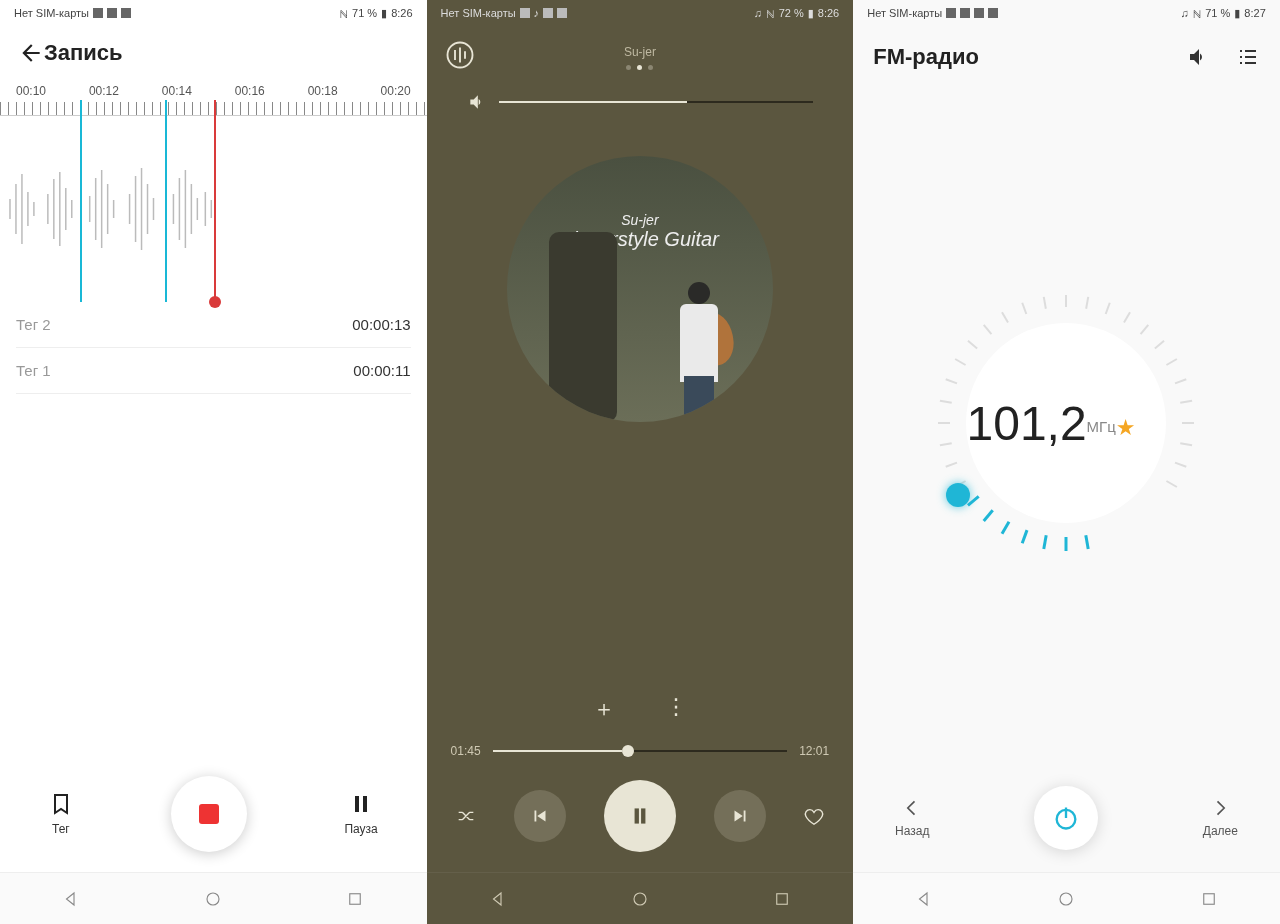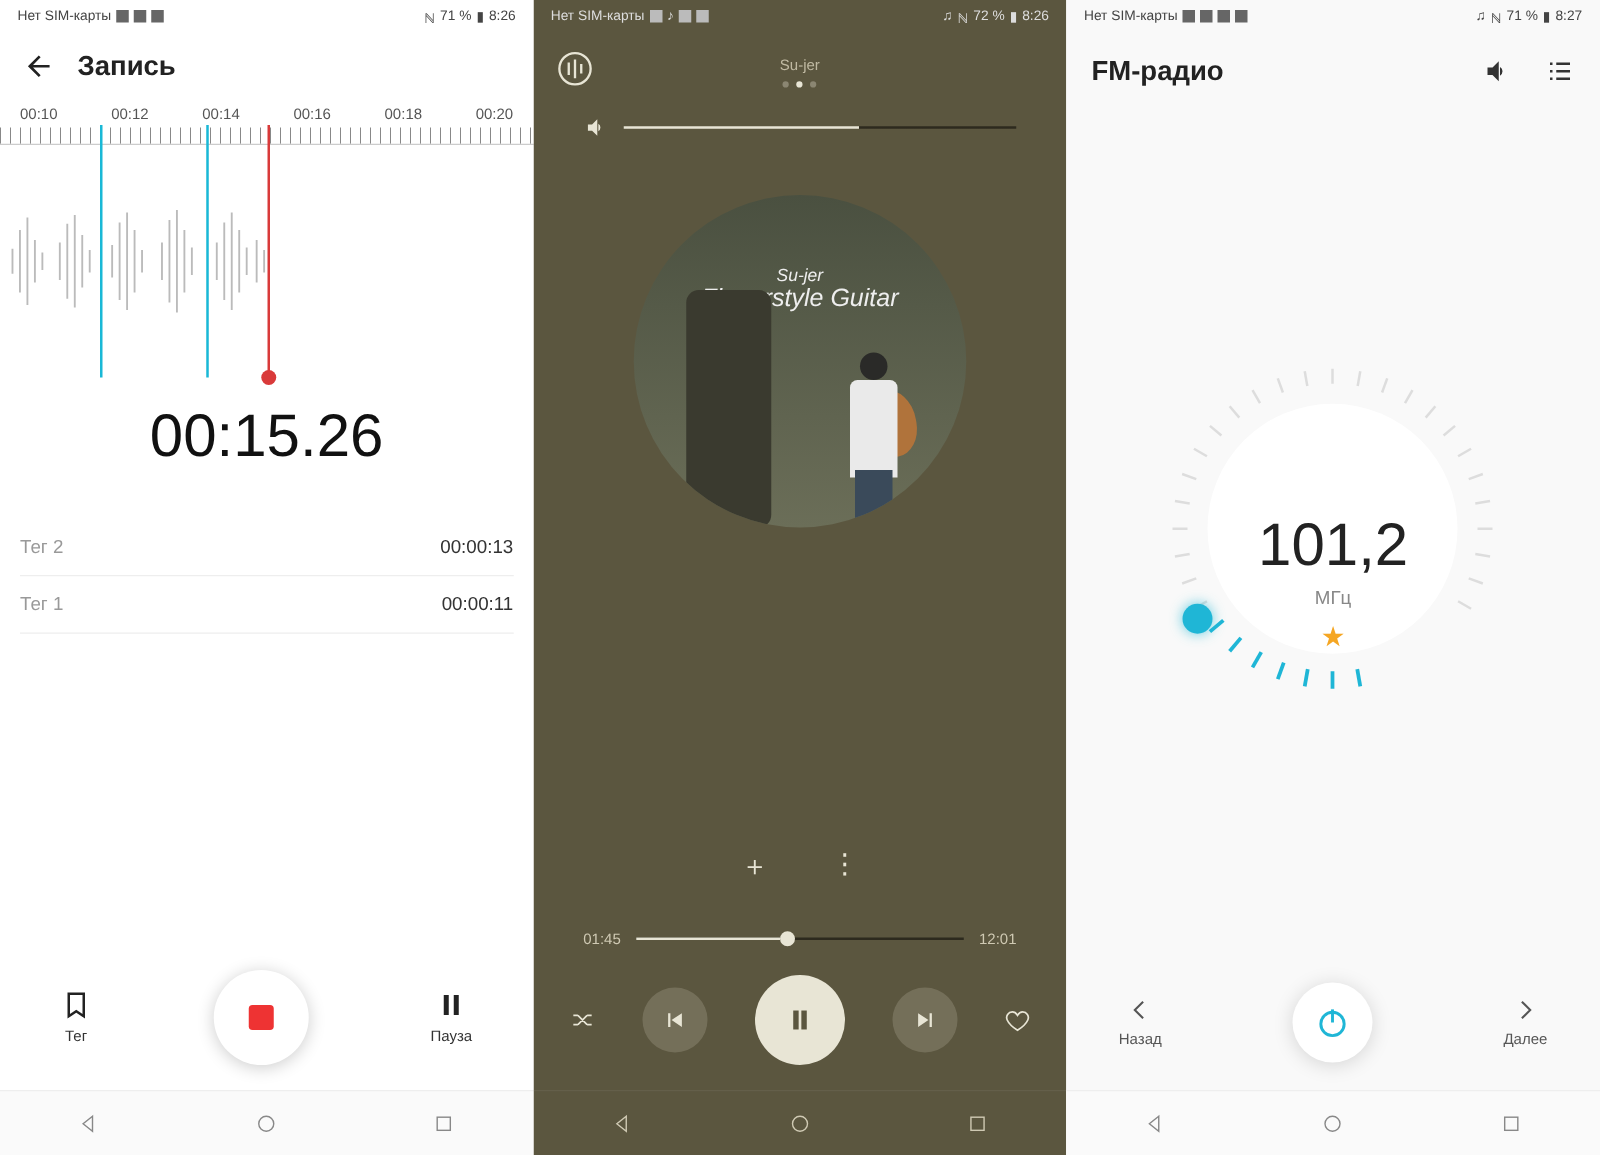--- a/index.html
+++ b/index.html
@@ -9,21 +9,21 @@
 .phone.p2 { background:#5b563f; }
 .phone.p3 { background:#f9f9f9; }
 .statusbar { height:26px; display:flex; align-items:center; justify-content:space-between; padding:0 14px; font-size:11px;gap:33px; }
 .p1 .statusbar, .p3 .statusbar { color:#444; }
 .p2 .statusbar { color:#ddd; }
 .sb-left, .sb-right { display:flex; align-items:center; gap:4px; }
 .sq { width:10px; height:10px; background:#666; display:inline-block; }
 .p2 .sq { background:#bbb; }
 
 
-.rec-header { display:flex; align-items:center; padding:14px 18px; gap:18px; }
+.rec-header { display:flex; align-items:center; padding:14px 18px; gap:0; }
 .rec-title { font-size:22px; font-weight:600; color:#222; }
 .timeline { padding:4px 0 0 0; }
 .ticks { display:flex; justify-content:space-between; padding:0 16px; font-size:12px; color:#555; }
 .ruler { height:14px; background:repeating-linear-gradient(to right,#888 0 1px,transparent 1px 8px); margin:4px 0 0 0; border-bottom:1px solid #ccc; }
 .wave { position:relative; height:186px; display:flex; align-items:center; padding:0 4px; }
 .wave svg { width:100%; height:110px; }
 .marker { position:absolute; top:-16px; bottom:0; width:2px; }
 .marker.c1 { left:80px; background:#19b8d6; }
 .marker.c2 { left:165px; background:#19b8d6; }
 .marker.red { left:214px; background:#d93a3a; }
@@ -53,35 +53,35 @@
 .album-top { color:#eee; font-style:italic; font-family:Georgia,serif; text-align:center; margin-top:56px; font-size:14px; }
 .album-sub { font-size:20px; }
 .person { position:absolute; right:44px; bottom:0; width:60px; height:140px; }
 .person .head { width:22px; height:22px; background:#2a2a28; border-radius:50%; margin:0 auto; }
 .person .body { width:38px; height:78px; background:#eaeaea; margin:0 auto; border-radius:6px 6px 0 0; }
 .person .legs { width:30px; height:48px; background:#3a4a5a; margin:-6px auto 0; }
 .guitar { position:absolute; right:40px; bottom:56px; width:42px; height:54px; background:#b0733b; border-radius:50% 50% 45% 45%; transform:rotate(-10deg); }
 .tree { position:absolute; left:42px; bottom:0; width:68px; height:190px; background:#3a3a2f; border-radius:10px; }
 .mus-spacer { flex:1; }
 .mus-row-icons { display:flex; justify-content:center; gap:50px; color:#e8e5d5; padding:6px 0 12px; font-size:22px; }
-.progress-row { display:flex; align-items:center; gap:12px; padding:8px 40px; color:#cfc9b3; font-size:12px;margin-top:16px; }
+.progress-row { display:flex; align-items:center; gap:12px; padding:8px 24px; color:#cfc9b3; font-size:12px; }
 .prog-bar { flex:1; height:2px; background:#2d2a1e; position:relative; }
 .prog-fill { position:absolute; left:0; top:0; height:2px; width:44%; background:#e8e5d5; }
 .prog-thumb { position:absolute; left:44%; top:-5px; width:12px; height:12px; border-radius:50%; background:#e8e5d5; }
 .play-row { display:flex; align-items:center; justify-content:space-between; padding:14px 28px 20px; color:#e8e5d5; }
 .ctrl-btn { width:52px; height:52px; border-radius:50%; background:rgba(232,229,213,0.18); display:flex; align-items:center; justify-content:center; }
 .ctrl-main { width:72px; height:72px; border-radius:50%; background:#e8e5d5; color:#5b563f; display:flex; align-items:center; justify-content:center; }
 
 
 .rad-header { display:flex; align-items:center; justify-content:space-between; padding:18px 20px; }
 .rad-title { font-size:22px; font-weight:600; color:#222; }
 .rad-icons { display:flex; gap:26px; color:#333; }
 .dial-wrap { flex:1; display:flex; align-items:center; justify-content:center; }
 .dial { position:relative; width:280px; height:280px; }
-.dial-center { position:absolute; inset:40px; border-radius:50%; display:flex; flex-direction:column; align-items:center; justify-content:flex-end; background:#fff; }
+.dial-center { position:absolute; inset:40px; border-radius:50%; display:flex; flex-direction:row; align-items:center; justify-content:flex-start; background:#fff; }
 .freq { font-size:48px; color:#222; }
 .unit { font-size:15px; color:#888; margin-top:6px; }
 .star { font-size:22px; color:#f5a623; margin-top:10px; }
 .dial-knob { position:absolute; width:24px; height:24px; background:#1fb6d6; border-radius:50%; left:20px; bottom:56px; box-shadow:0 0 10px rgba(31,182,214,0.7); }
 .rad-controls { display:flex; justify-content:space-around; align-items:center; padding:28px 0 22px;gap:21px; }
 .rn-item { display:flex; flex-direction:column; align-items:center; gap:6px; font-size:12px; color:#555; }
 .rn-power { width:64px; height:64px; border-radius:50%; background:#fff; box-shadow:0 2px 16px rgba(0,0,0,0.15); display:flex; align-items:center; justify-content:center; color:#1fb6d6; }
 
 .navbar { height:52px; display:flex; justify-content:space-around; align-items:center; }
 .p1 .navbar, .p3 .navbar { color:#888; background:#fafafa; border-top:1px solid #eee; }
@@ -153,21 +153,20 @@
             <line x1="194" y1="44" x2="194" y2="66"></line>
           <line x1="202" y1="38" x2="202" y2="72"></line>
             <line x1="208" y1="46" x2="208" y2="64"></line>
         </g>
       </svg>
       <div class="marker c1"></div>
       <div class="marker c2"></div>
       <div class="marker red"></div>
     </div>
   </div>
-  <div class="big-time">00:15.26</div>
   <div class="tags">
     <div class="tag-row">
       <span class="lbl">Тег 2</span>
       <span class="tm">00:00:13</span>
     </div>
     <div class="tag-row">
       <span class="lbl">Тег 1</span>
       <span class="tm">00:00:11</span>
     </div>
   </div>

